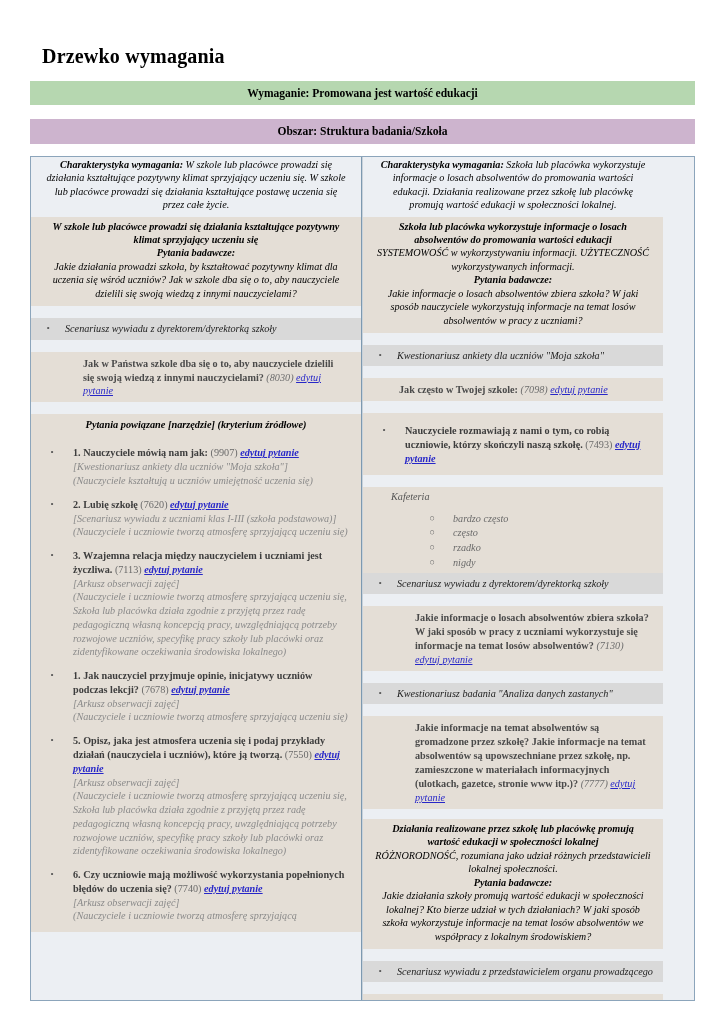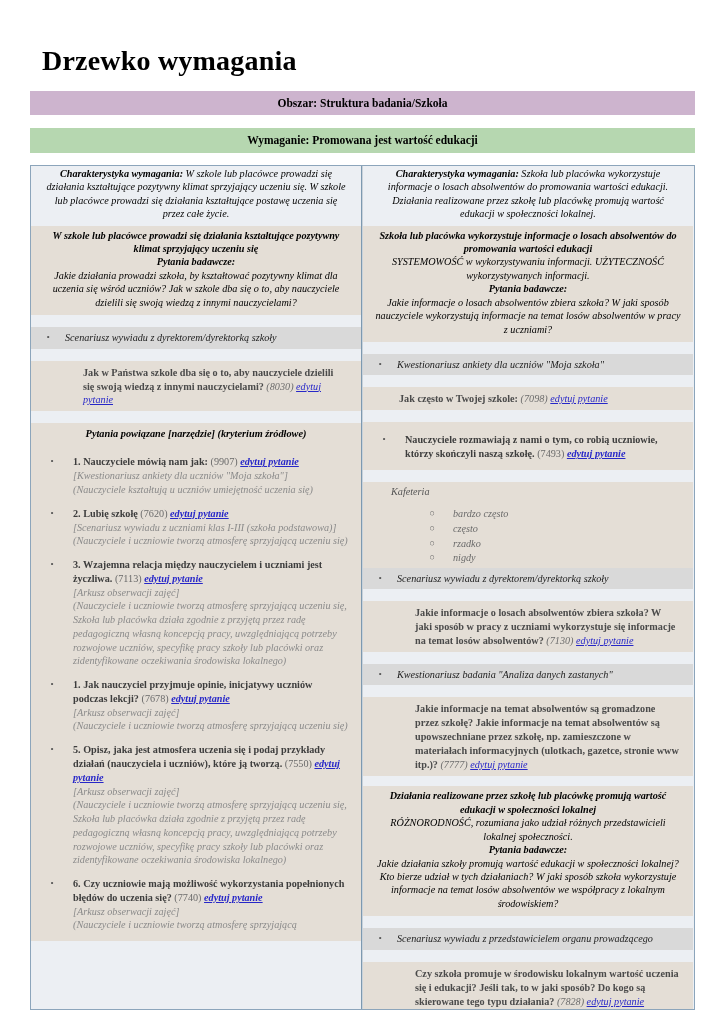--- a/index.html
+++ b/index.html
@@ -15,21 +15,21 @@
     overflow: hidden;
   }
   .page {
     width: 725px;
     height: 1024px;
     position: relative;
     box-sizing: border-box;
     padding: 0 30px;
   }
   .doc-title {
-    font-size: 28px;
+    font-size: 20px;
     font-weight: bold;
     margin: 45px 0 0 12px;
     letter-spacing: 0.2px;
   }
   .bar {
     margin-top: 14px;
     text-align: center;
     font-weight: bold;
     font-size: 11.5px;
     padding: 5px 0 5px 0;
@@ -50,21 +50,21 @@
   .col {
     box-sizing: border-box;
     background: #eceff3;
     overflow: hidden;
   }
   .col-left {
     width: 331px;
     border-right: 1px solid #7d99b0;
   }
   .col-right {
-    width: 331px;
+    width: 301px;
     border-left: 1px solid #c9d2da;
   }
   .col-inner {
     padding: 0;
   }
 
   
   .charblock {
     text-align: center;
     font-size: 10.2px;
@@ -190,22 +190,22 @@
   }
   .spacer10 { height: 10px; }
 </style>
 </head>
 <body>
 
 <div class="page">
 
   <div class="doc-title">Drzewko wymagania</div>
 
+  <div class="bar bar-req">Wymaganie: Promowana jest wartość edukacji</div>
   <div class="bar bar-area">Obszar: Struktura badania/Szkoła</div>
-  <div class="bar bar-req">Wymaganie: Promowana jest wartość edukacji</div>
 
   <div class="columns">
 
     <div class="col col-left">
       <div class="col-inner">
 
         <div class="charblock">
           <div class="char-intro">
             <b>Charakterystyka wymagania:</b>
             <span>W szkole lub placówce prowadzi się działania kształtujące pozytywny klimat sprzyjający uczeniu się. W szkole lub placówce prowadzi się działania kształtujące postawę uczenia się przez całe życie.</span>

